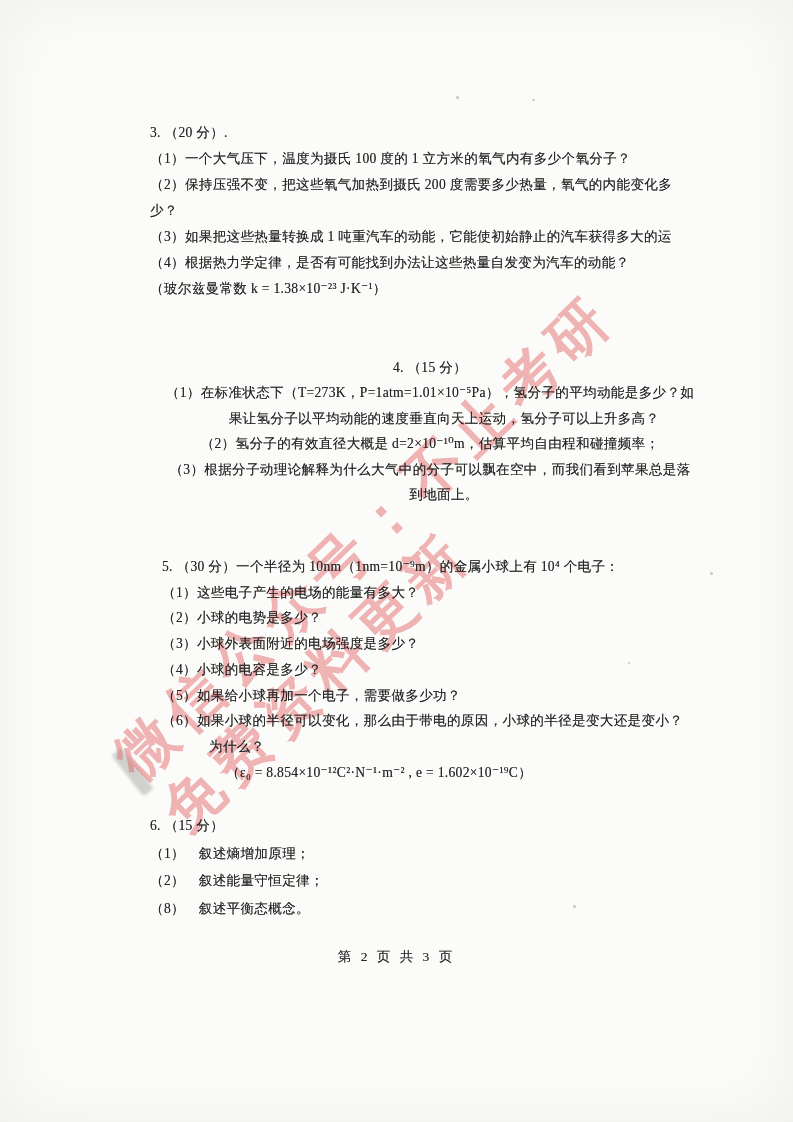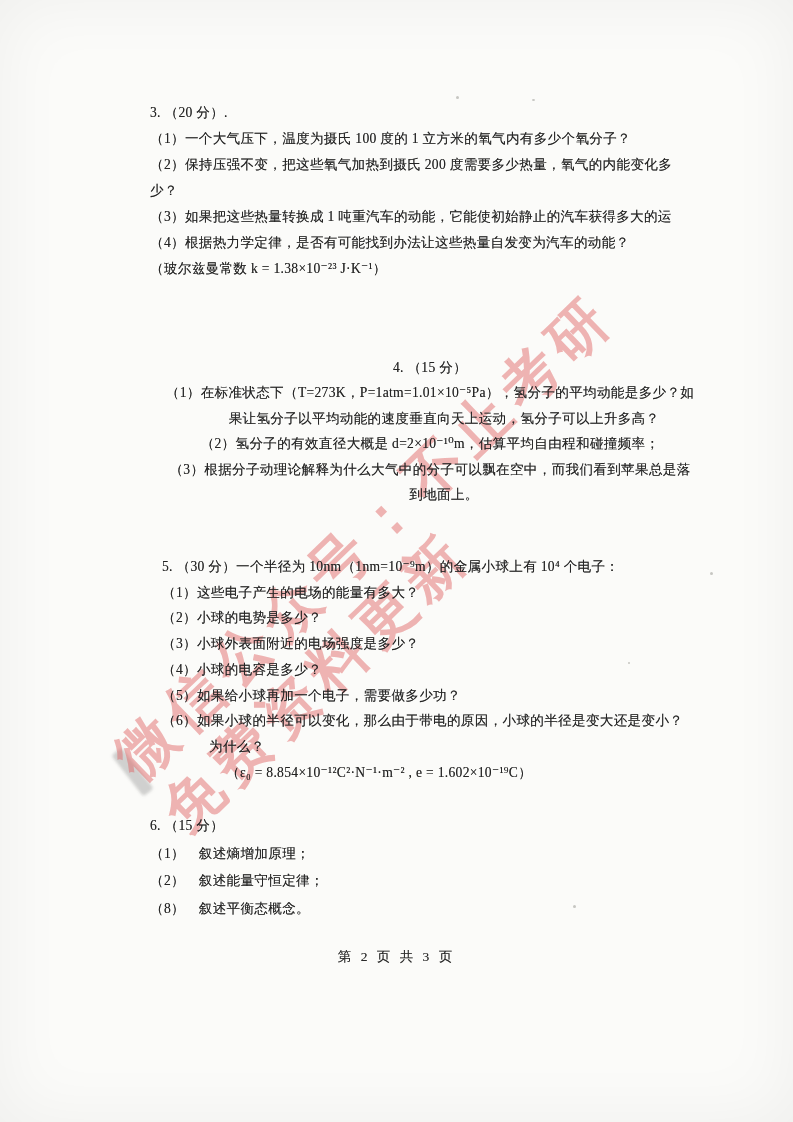--- a/index.html
+++ b/index.html
@@ -14,21 +14,21 @@
     box-shadow:inset 0 0 70px rgba(0,0,0,0.05);
   }
   .q{position:absolute;left:150px;width:560px;}
   .q p{
     margin:0;
     font-size:13.6px;
     letter-spacing:0.3px;
     text-shadow:0 0 0.5px rgba(40,40,40,0.55);
     white-space:nowrap;
   }
-  #q3{top:100px;}  #q3 p{line-height:26px;}
+  #q3{top:120px;}  #q3 p{line-height:26px;}
   #q4{top:355px;}  #q4 p{line-height:25.4px;text-align:center;}
   #q5{top:554px;}  #q5 p{line-height:25.7px;margin-left:12px;}
   #q6{top:812px;}  #q6 p{line-height:27.5px;}
   .cont{padding-left:28px;}      
   .cont2{padding-left:47px;}     
   .fml{padding-left:64px;}       
   .footer{
     position:absolute;top:948px;left:0;width:100%;
     text-align:center;font-size:13.5px;letter-spacing:3px;
     color:#2a2a2a;text-shadow:0 0 0.5px rgba(40,40,40,0.5);

